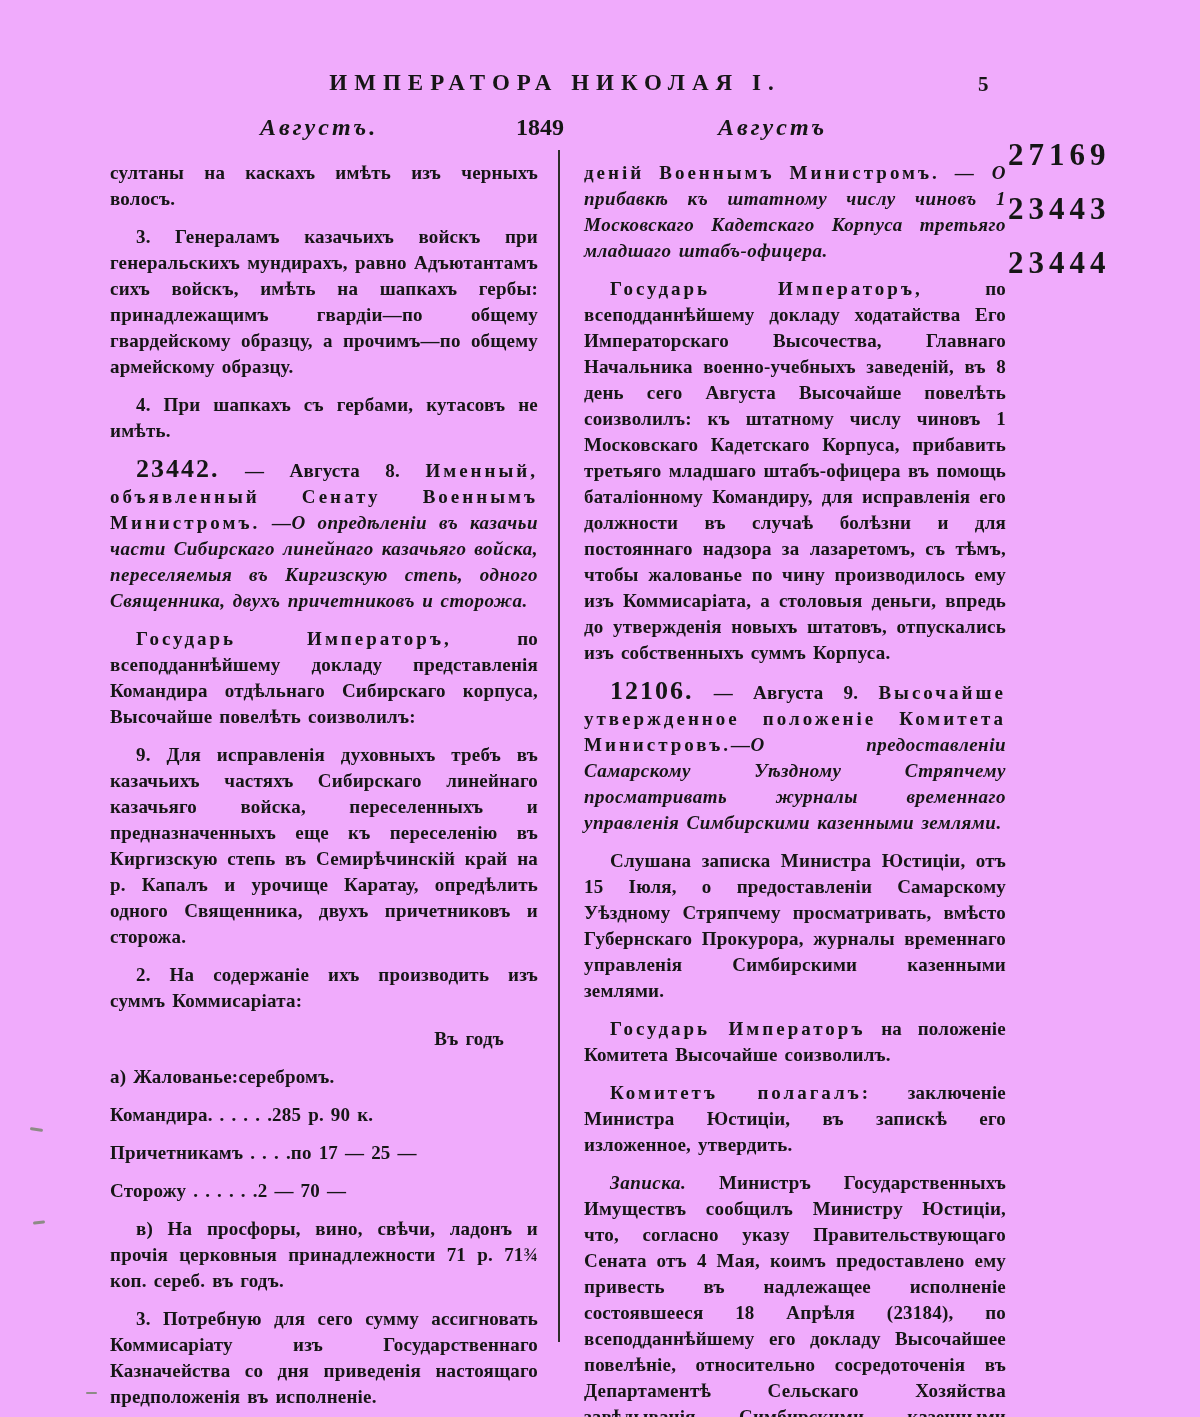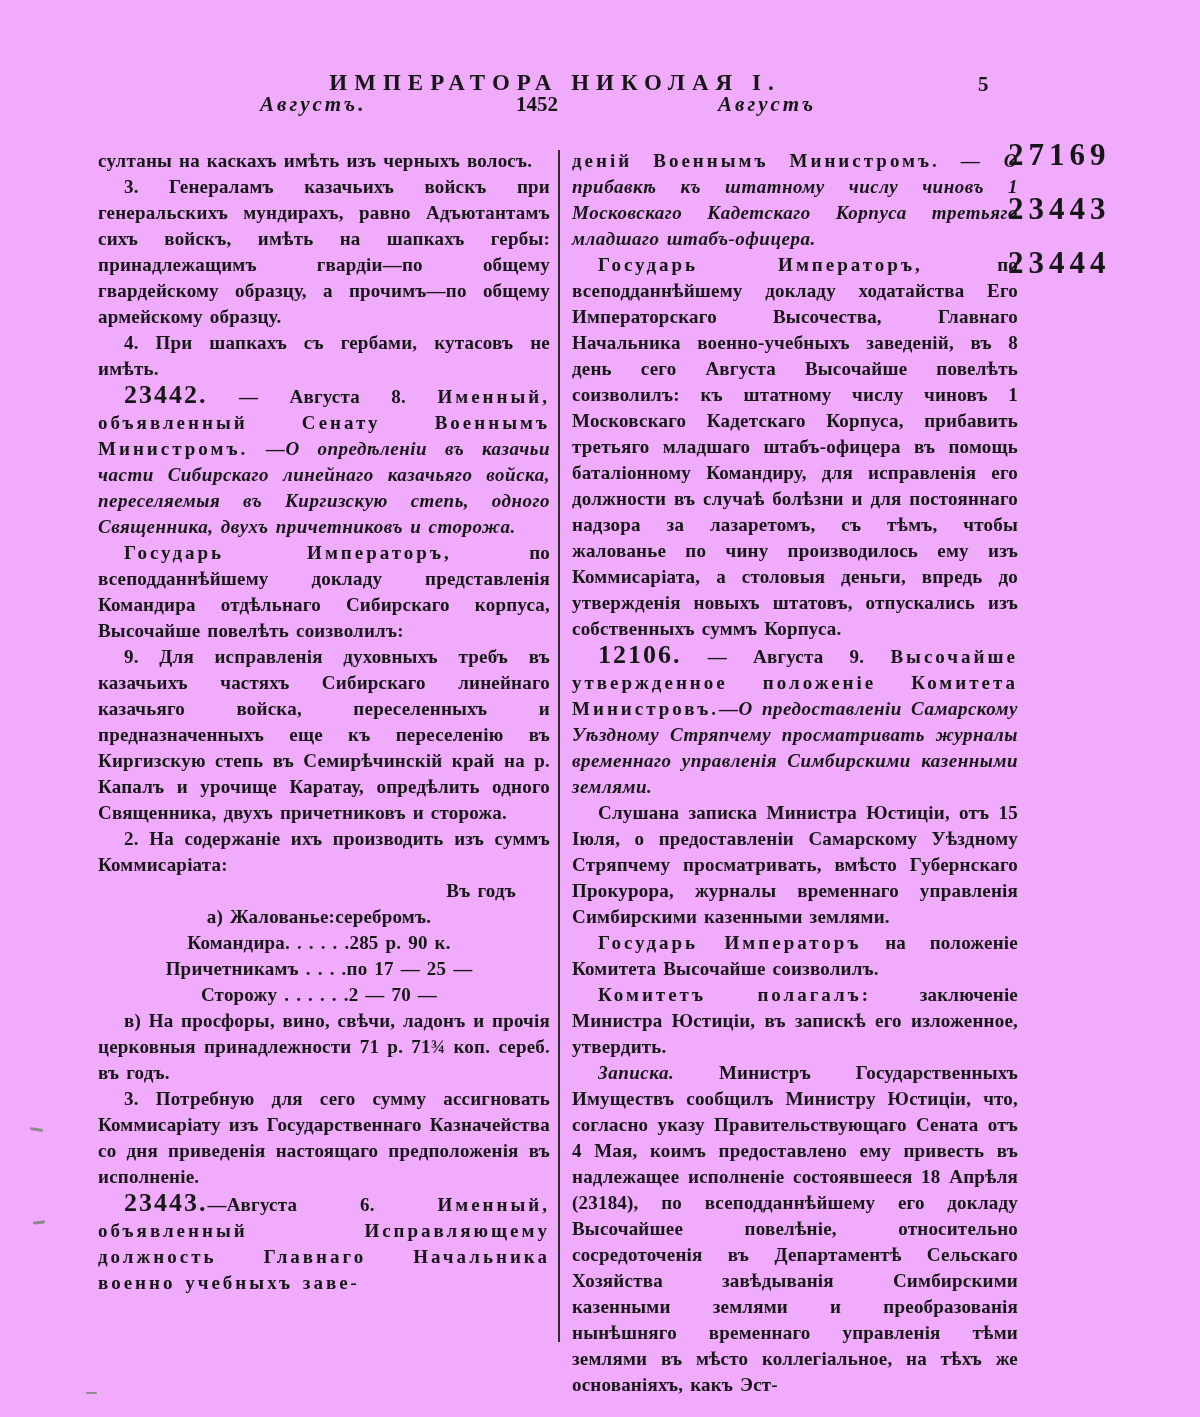--- a/index.html
+++ b/index.html
@@ -4,34 +4,34 @@
 <style>
   html,body{margin:0;padding:0;}
   body{background:#e9e8e4;}
   .page{
     position:relative;width:1200px;height:1417px;background:#f0abfc;overflow:hidden;
     font-family:"Liberation Serif","DejaVu Serif",serif;color:#161616;font-weight:700;
   }
   .header-title{position:absolute;top:70px;left:0;width:1110px;text-align:center;
     font-size:23px;letter-spacing:7px;}
   .page-number{position:absolute;top:72px;left:978px;font-size:21px;}
-  .subheader span{position:absolute;top:92px;font-size:21px;}
+  .subheader span{position:absolute;top:114px;font-size:24px;}
   .month{font-style:italic;letter-spacing:3px;}
   #month-left{left:260px;}
   #year{left:516px;font-style:normal;}
   #month-right{left:706px;margin-left:12px;}
   .column{position:absolute;top:148px;font-size:19px;line-height:26px;
     text-align:justify;word-spacing:2px;letter-spacing:0.2px;}
   #left-column{left:98px;width:452px;}
   #right-column{left:572px;width:446px;}
   .divider{position:absolute;left:558px;top:150px;width:2px;height:1192px;background:#2e2c28;}
-  .para{margin:0;}
+  .para{margin:12px;}
   .para.indent{text-indent:26px;}
   .para.right-line{text-align:right;padding-right:34px;}
-  .para.split{display:flex;justify-content:center;padding-right:10px;text-indent:0;text-align:left;}
+  .para.split{display:flex;justify-content:flex-start;padding-right:10px;text-indent:0;text-align:left;}
   .s-n{}
   .s-i{font-style:italic;letter-spacing:0.5px;}
   .s-sp{letter-spacing:3px;}
   .s-num{font-size:26px;letter-spacing:2px;line-height:26px;}
   .margin-numbers{position:absolute;left:1008px;top:138px;}
   .margin-num{font-size:31px;letter-spacing:5px;line-height:33px;margin-bottom:21px;}
   .artifact{position:absolute;background:#8d8b86;border-radius:2px;}
   #artifact-1{left:30px;top:1128px;width:13px;height:3px;transform:rotate(8deg);}
   #artifact-2{left:33px;top:1221px;width:12px;height:3px;transform:rotate(-7deg);}
   #artifact-3{left:86px;top:1392px;width:11px;height:2px;}
@@ -39,21 +39,21 @@
 </head>
 <body>
 
 <div class="page">
 
   <div class="header-title">ИМПЕРАТОРА НИКОЛАЯ I.</div>
   <div class="page-number">5</div>
 
   <div class="subheader">
     <span class="month" id="month-left">Августъ.</span>
-    <span id="year">1452</span>
+    <span id="year">1849</span>
     <span class="month" id="month-right">Августъ</span>
   </div>
 
   <div class="divider"></div>
 
   <div class="column" id="left-column">
       <p class="para"><span class="s-n">султаны на каскахъ имѣть изъ черныхъ волосъ.</span></p>
       <p class="para indent"><span class="s-n">3. Генераламъ казачьихъ войскъ при генеральскихъ мундирахъ, равно Адъютантамъ сихъ войскъ, имѣть на шапкахъ гербы: принадлежащимъ гвардіи—по общему гвардейскому образцу, а прочимъ—по общему армейскому образцу.</span></p>
       <p class="para indent"><span class="s-n">4. При шапкахъ съ гербами, кутасовъ не имѣть.</span></p>
       <p class="para indent"><span class="s-num">23442.</span><span class="s-n"> — Августа 8. </span><span class="s-sp">Именный, объявленный Сенату Военнымъ Министромъ.</span><span class="s-i"> —О опредѣленіи въ казачьи части Сибирскаго линейнаго казачьяго войска, переселяемыя въ Киргизскую степь, одного Священника, двухъ причетниковъ и сторожа.</span></p>

